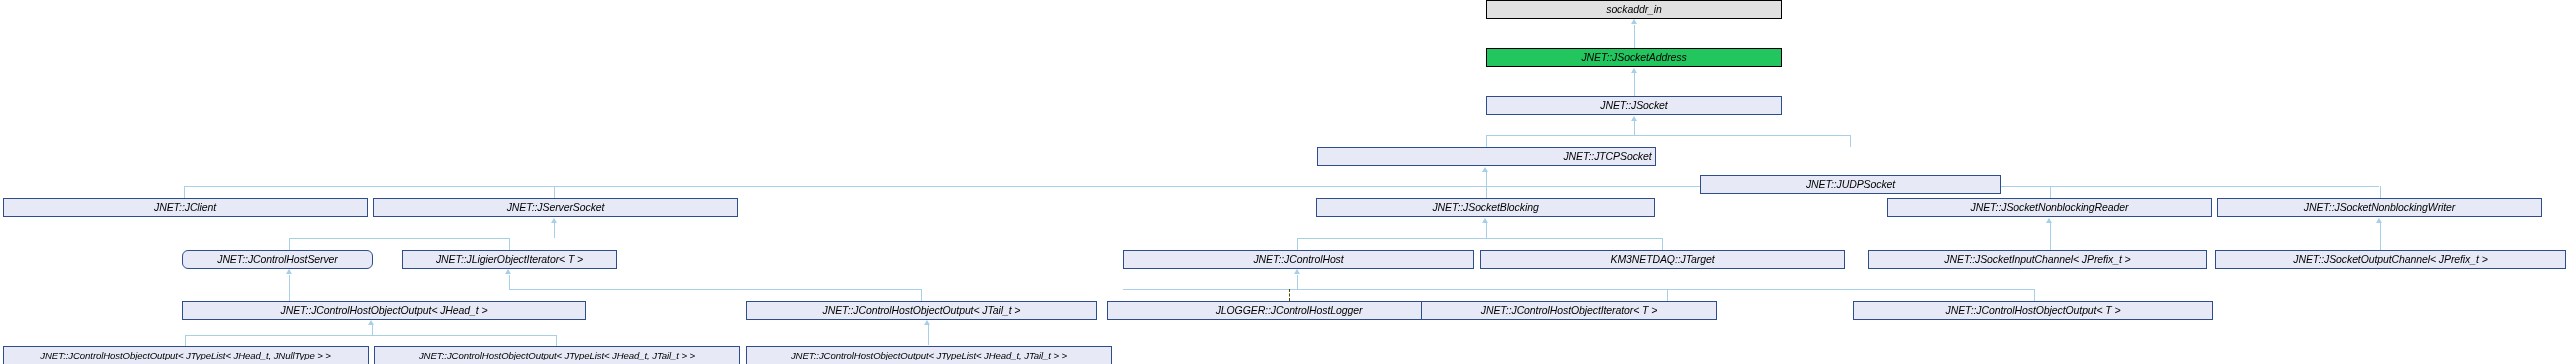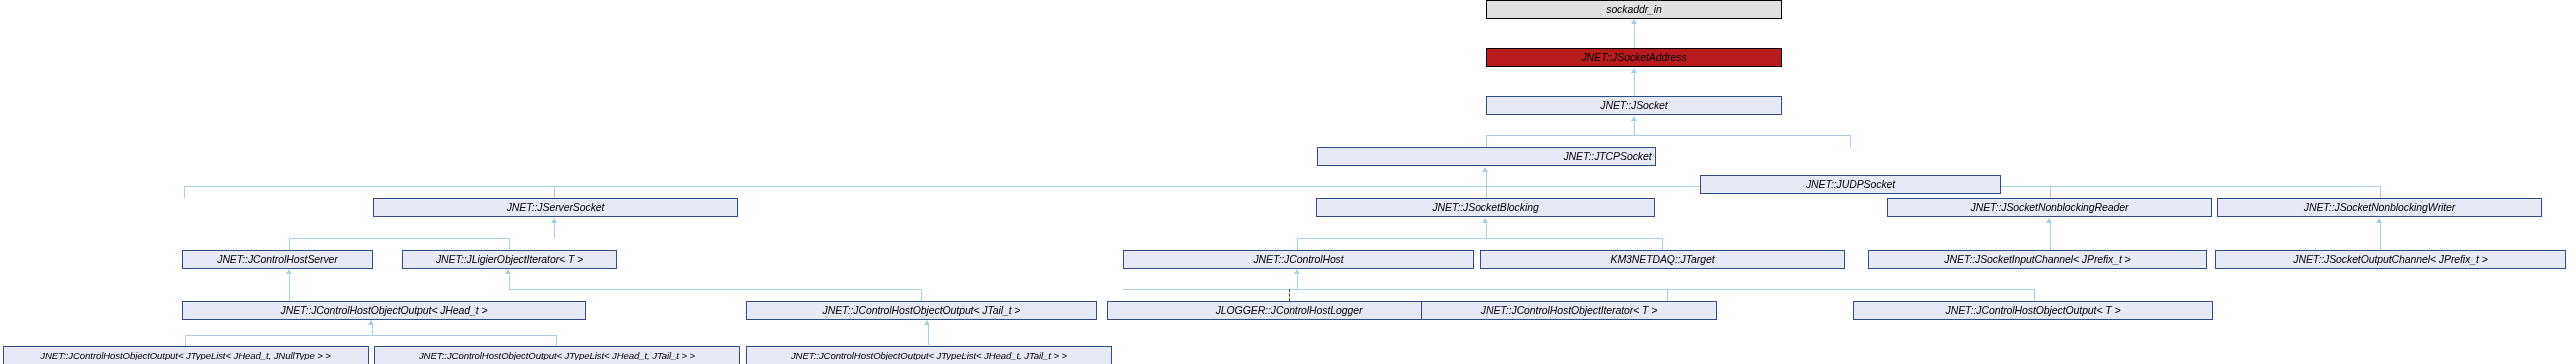--- a/index.html
+++ b/index.html
@@ -29,21 +29,21 @@
     line-height: 1;
     white-space: nowrap;
     letter-spacing: -0.1px;
     z-index: 3;
   }
   .node.root {
     background: #e0e0e0;
     border: 0.9px solid #000000;
   }
   .node.plain {
-    background: #b91c1c;
+    background: #22c55e;
     border: 0.9px solid #000000;
   }
   .node-label {
     padding: 0 3.5px;
     overflow: hidden;
     text-overflow: clip;
     font-style: italic;
   }
   
   .edge {
@@ -148,34 +148,37 @@
     <span class="node-label">JNET::JSocket</span>
   </div>
 
   <div class="node" style="left:1317px; top:147px; width:339px; height:19.3px;justify-content:flex-end;">
     <span class="node-label">JNET::JTCPSocket</span>
   </div>
   <div class="node" style="left:1700px; top:147px; width:301px; height:19.3px;margin-top:28px;">
     <span class="node-label">JNET::JUDPSocket</span>
   </div>
 
+  <div class="node" style="left:2.6px; top:198px; width:365px; height:19.3px;">
+    <span class="node-label">JNET::JClient</span>
+  </div>
   <div class="node" style="left:373px; top:198px; width:365px; height:19.3px;">
     <span class="node-label">JNET::JServerSocket</span>
   </div>
   <div class="node" style="left:1316px; top:198px; width:339px; height:19.3px;">
     <span class="node-label">JNET::JSocketBlocking</span>
   </div>
   <div class="node" style="left:1887px; top:198px; width:325px; height:19.3px;">
     <span class="node-label">JNET::JSocketNonblockingReader</span>
   </div>
   <div class="node" style="left:2217px; top:198px; width:325px; height:19.3px;">
     <span class="node-label">JNET::JSocketNonblockingWriter</span>
   </div>
 
-  <div class="node" style="left:182px; top:250px; width:191px; height:19.3px;">
+  <div class="node" style="left:182px; top:250px; width:191px; height:19.3px;border-radius:6px;">
     <span class="node-label">JNET::JControlHostServer</span>
   </div>
   <div class="node" style="left:402px; top:250px; width:215px; height:19.3px;">
     <span class="node-label">JNET::JLigierObjectIterator&lt; T &gt;</span>
   </div>
   <div class="node" style="left:1123px; top:250px; width:351px; height:19.3px;">
     <span class="node-label">JNET::JControlHost</span>
   </div>
   <div class="node" style="left:1480px; top:250px; width:365px; height:19.3px;text-align:right;">
     <span class="node-label">KM3NETDAQ::JTarget</span>

